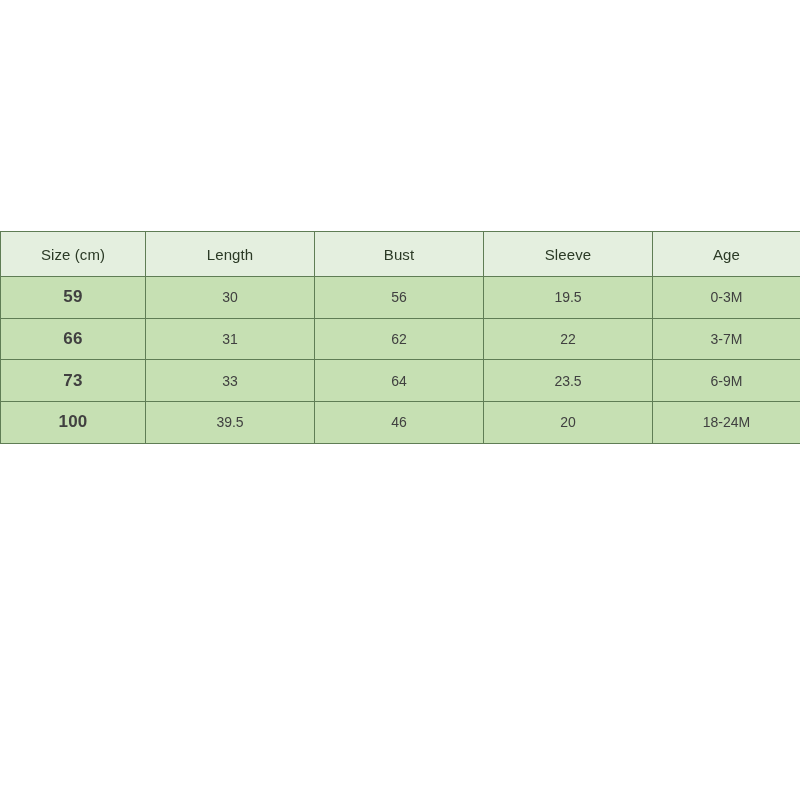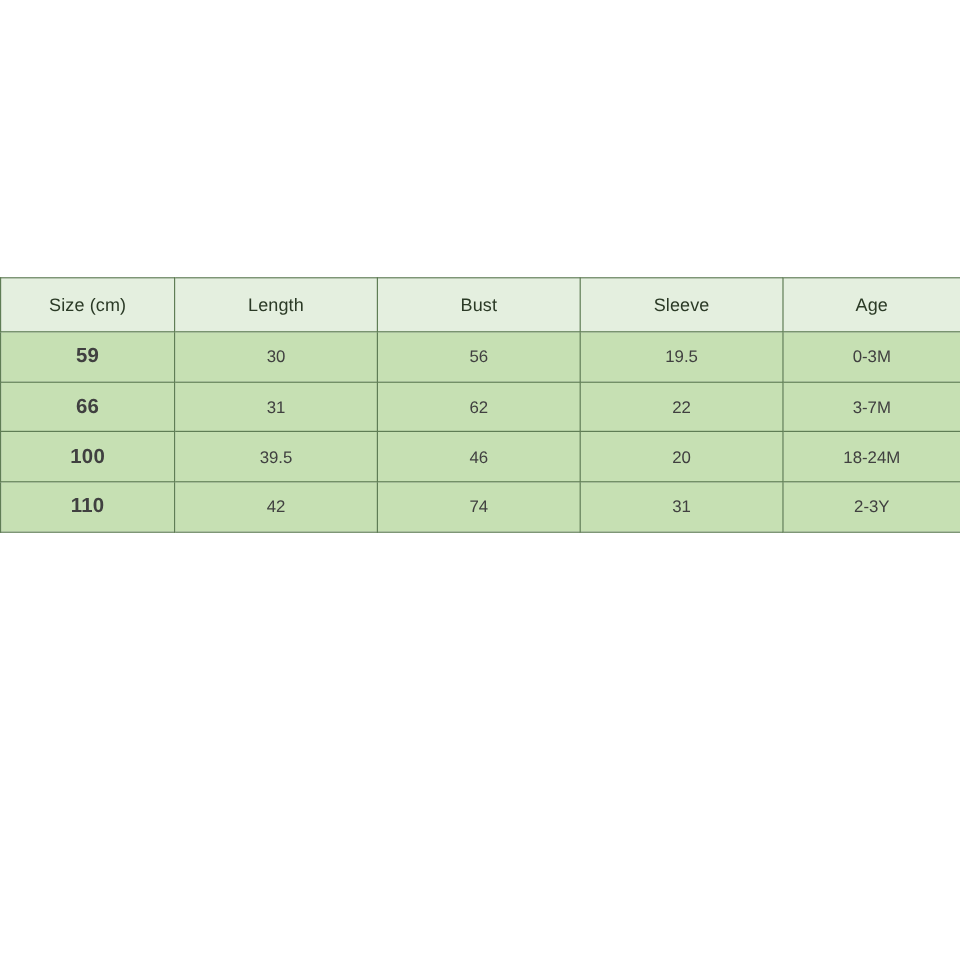--- a/index.html
+++ b/index.html
@@ -95,28 +95,28 @@
         <td>0-3M</td>
       </tr>
       <tr>
         <td class="size-cell">66</td>
         <td>31</td>
         <td>62</td>
         <td>22</td>
         <td>3-7M</td>
       </tr>
       <tr>
+        <td class="size-cell">73</td>
+        <td>33</td>
+        <td>64</td>
+        <td>23.5</td>
+        <td>6-9M</td>
+      </tr>
+      <tr>
         <td class="size-cell">100</td>
         <td>39.5</td>
         <td>46</td>
         <td>20</td>
         <td>18-24M</td>
       </tr>
-      <tr>
-        <td class="size-cell">110</td>
-        <td>42</td>
-        <td>74</td>
-        <td>31</td>
-        <td>2-3Y</td>
-      </tr>
     </tbody>
   </table>
 </div>
 
 </body></html>

